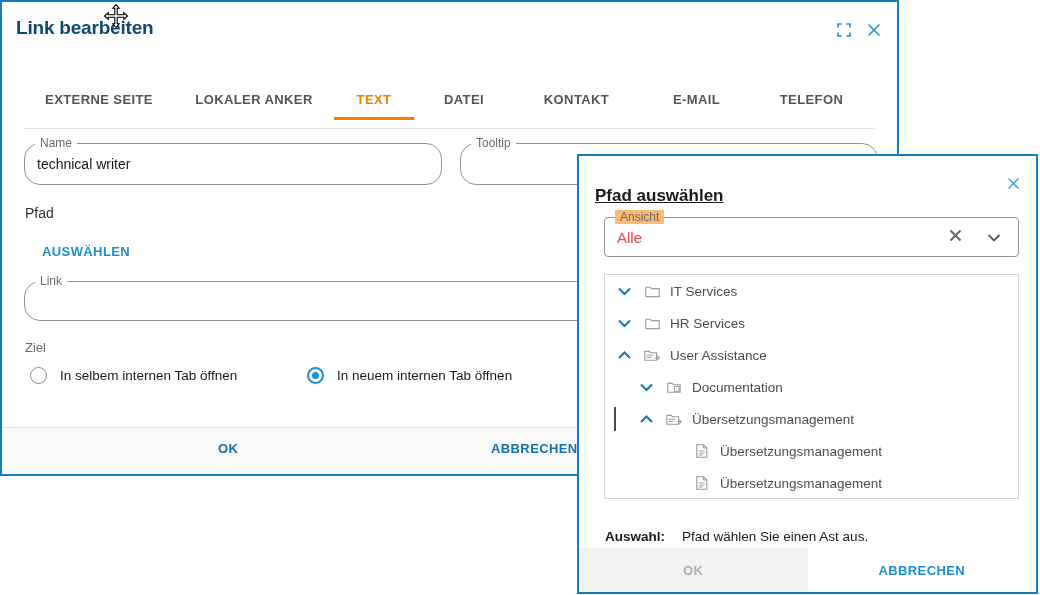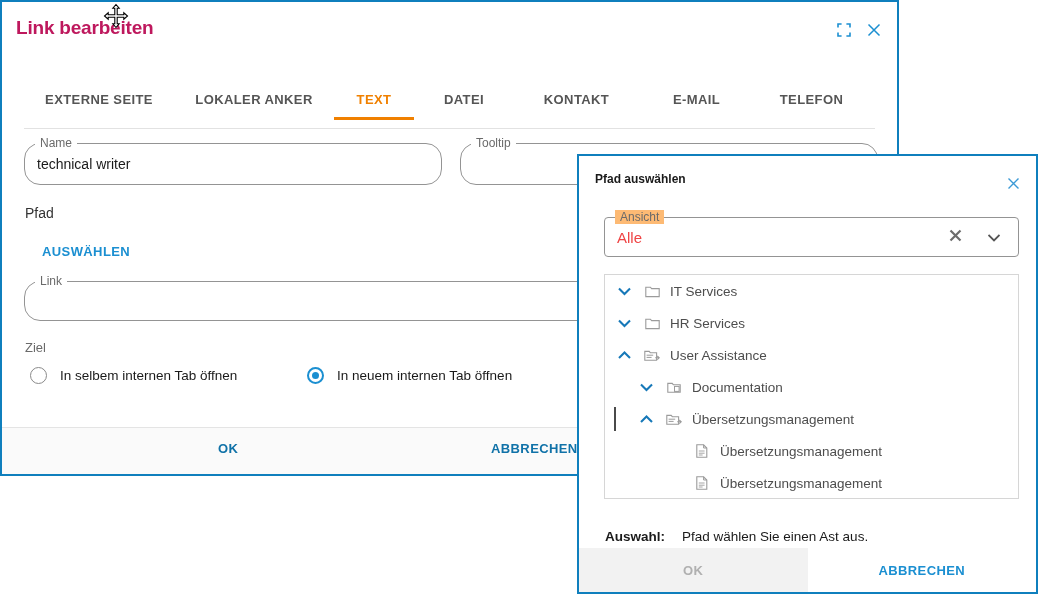--- a/index.html
+++ b/index.html
@@ -32,21 +32,21 @@
     position: absolute;
     left: 0; top: 0; right: 0;
     height: 56px;
   }
   .dlg1-title {
     position: absolute;
     left: 14px;
     top: 15px;
     font-size: 19px;
     font-weight: bold;
-    color: #be185d;
+    color: #0c4a6e;
     letter-spacing: -0.2px;
   }
   .dlg1-winbtns {
     position: absolute;
     right: 14px;
     top: 19px;
     display: flex;
     gap: 12px;
     align-items: center;
   }
@@ -220,24 +220,25 @@
     width: 461px;
     height: 440px;
     background: #ffffff;
     border: 2px solid #0f7fbd;
     box-sizing: border-box;
     z-index: 10;
   }
   .dlg2-title {
     position: absolute;
     left: 16px;
-    top: 16px;
-    font-size: 12px;
+    top: 30px;
+    font-size: 17px;
     font-weight: bold;
     color: #1a1a1a;
+    text-decoration: underline;
   }
   #dlg2-close {
     position: absolute;
     right: 14px;
     top: 18px;
   }
 
   #field-ansicht {
     position: absolute;
     left: 25px;

